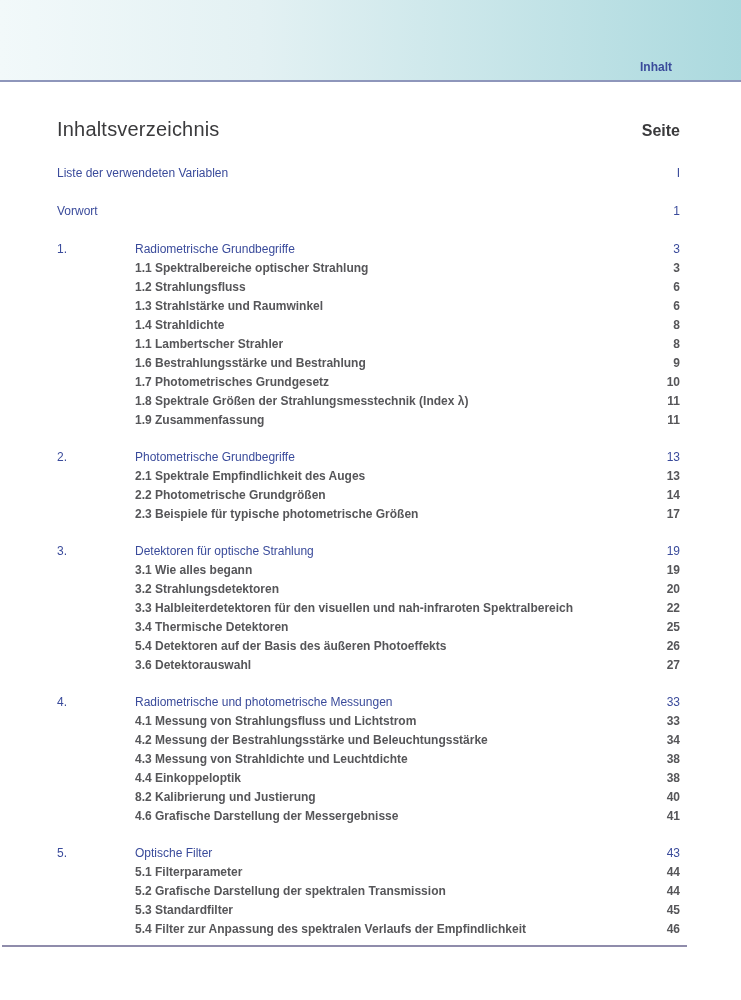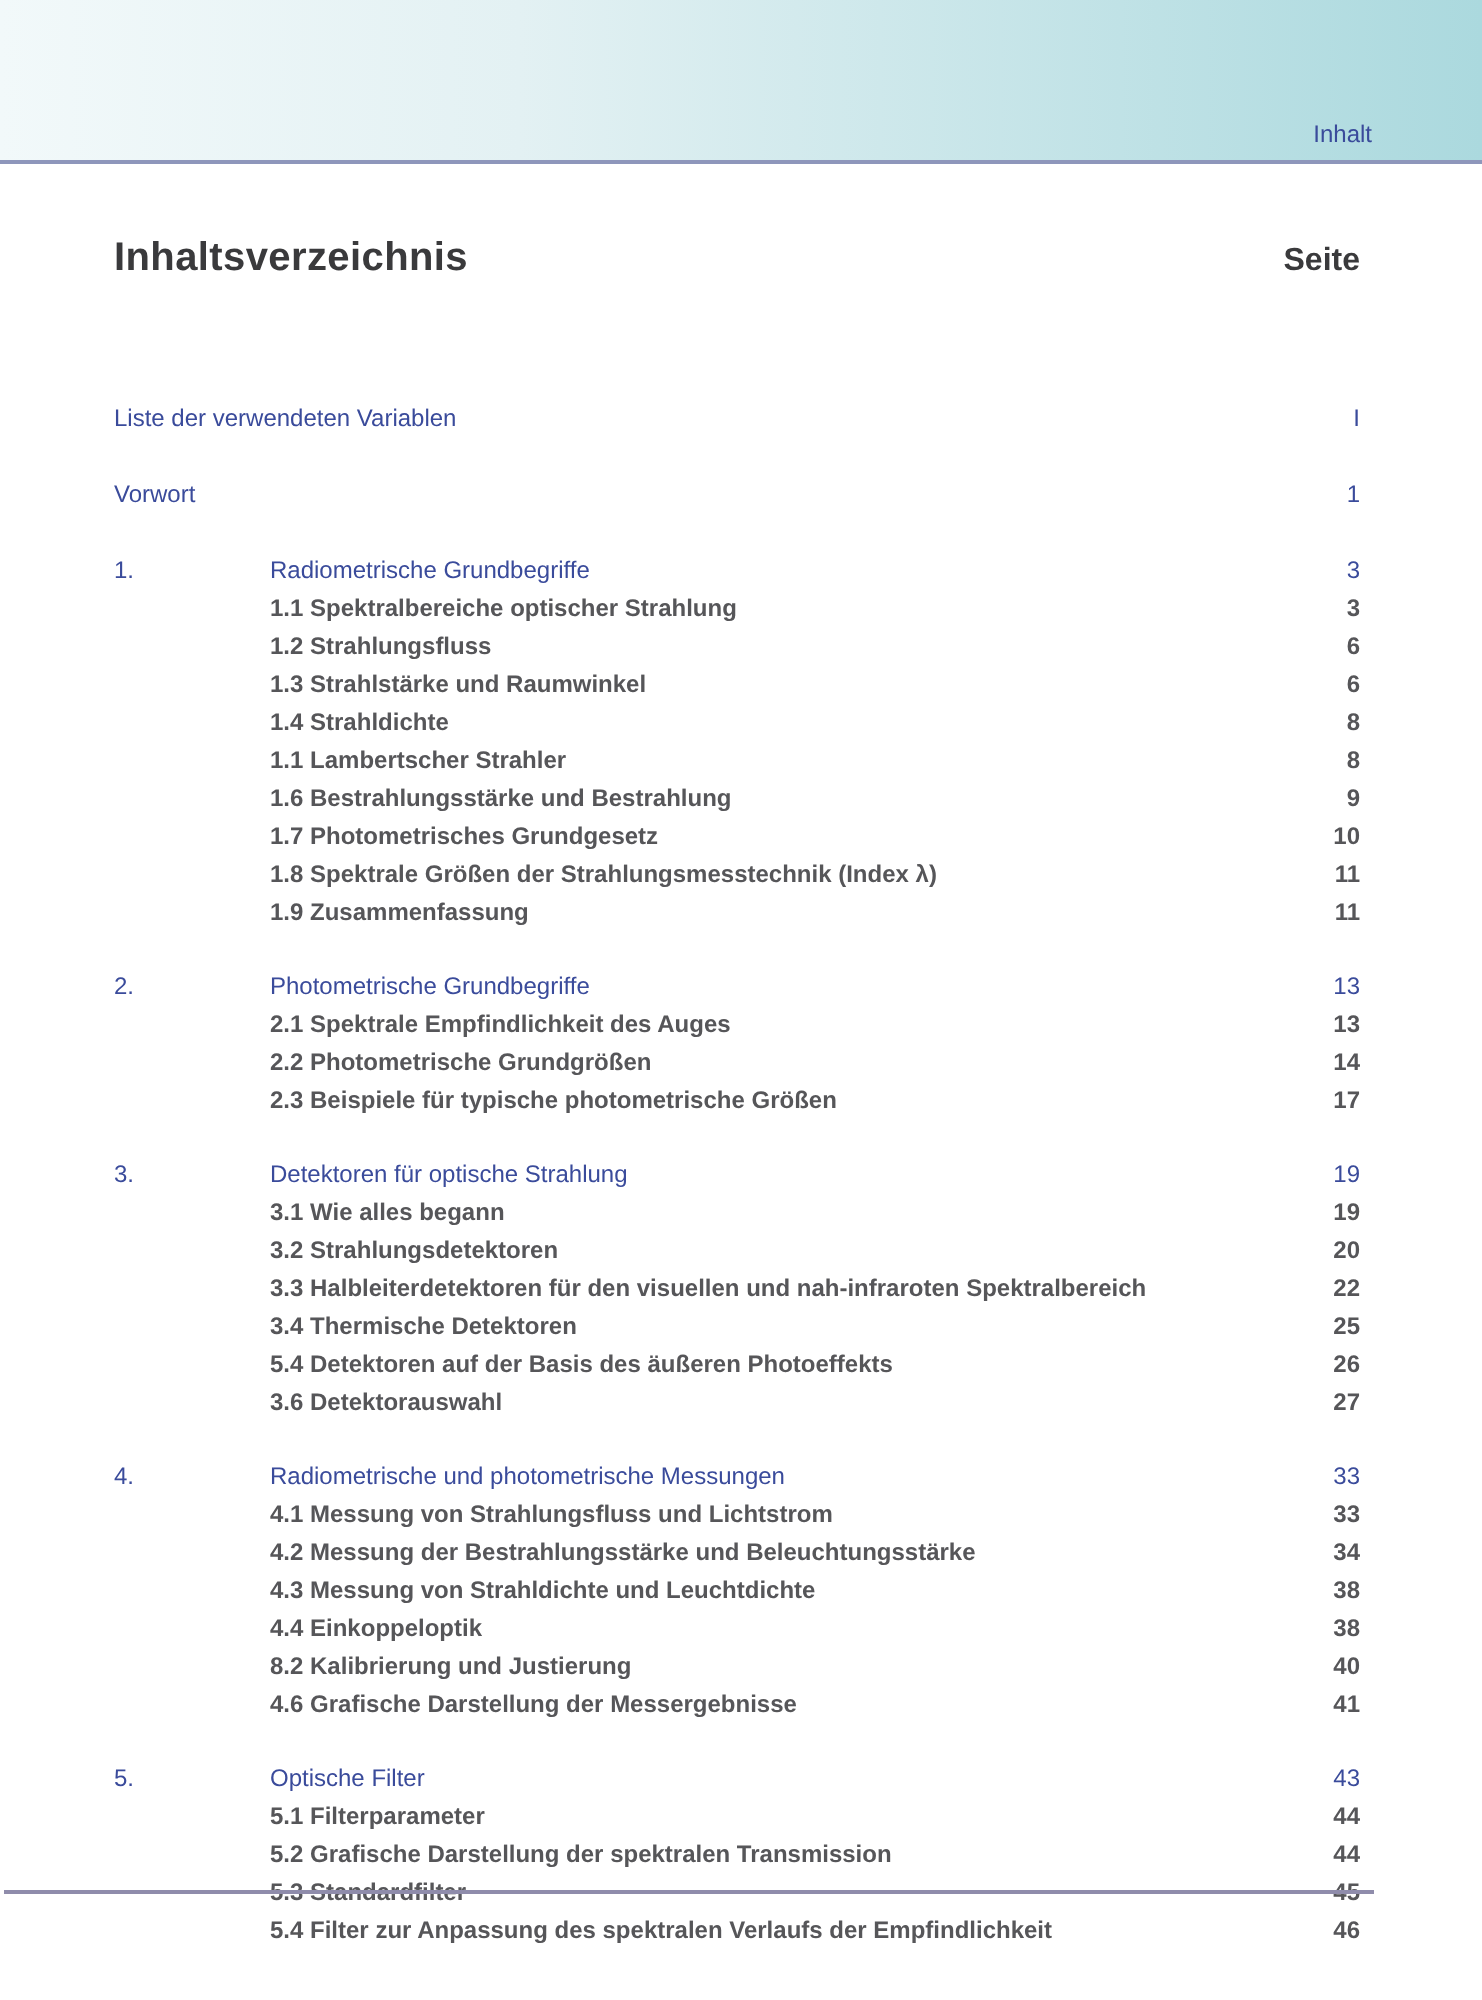--- a/index.html
+++ b/index.html
@@ -13,59 +13,60 @@
 
   
   .header-band{
     position:relative;
     height:80px;
     background:linear-gradient(to right,#f2f9fa 0%,#e3f1f3 35%,#abd9de 100%);
     border-bottom:2px solid #8e96bb;
   }
   .header-label{
     position:absolute;
-    right:55px;bottom:6px;
+    right:69px;bottom:6px;
     font-size:12px;
     color:#3a4b9b;
+    font-weight:bold;
   }
 
   
   .content{
     margin:36px 61px 0 57px;
   }
   .title-row{
     display:flex;
     justify-content:space-between;
     align-items:baseline;
     height:23px;line-height:23px;
   }
   .title-row h1{
     margin:0;
     font-size:20px;
-    font-weight:bold;
+    font-weight:normal;
     color:#3a3a3c;
     letter-spacing:0.2px;
   }
   .seite{
     font-size:16px;
     font-weight:bold;
     color:#3a3a3c;
   }
 
   .front-list{margin-top:23px;}
   .front-row{margin-bottom:19px;}
 
   .row{
     display:flex;
     align-items:baseline;
     height:19px;line-height:19px;
     font-size:12px;
   }
   .num{flex:none;width:78px;}
-  .label{flex:1;padding-right:10px;margin-top:36px;}
+  .label{flex:1;padding-right:10px;}
   .pagenum{flex:none;min-width:30px;text-align:right;}
   .row.section{padding-left:78px;font-weight:bold;}
 
   .link{color:#3a4b9b;}
   .bodytx{color:#565659;}
 
   .chapter-block{margin-bottom:18px;}
 
   .bottom-rule{
     position:absolute;

